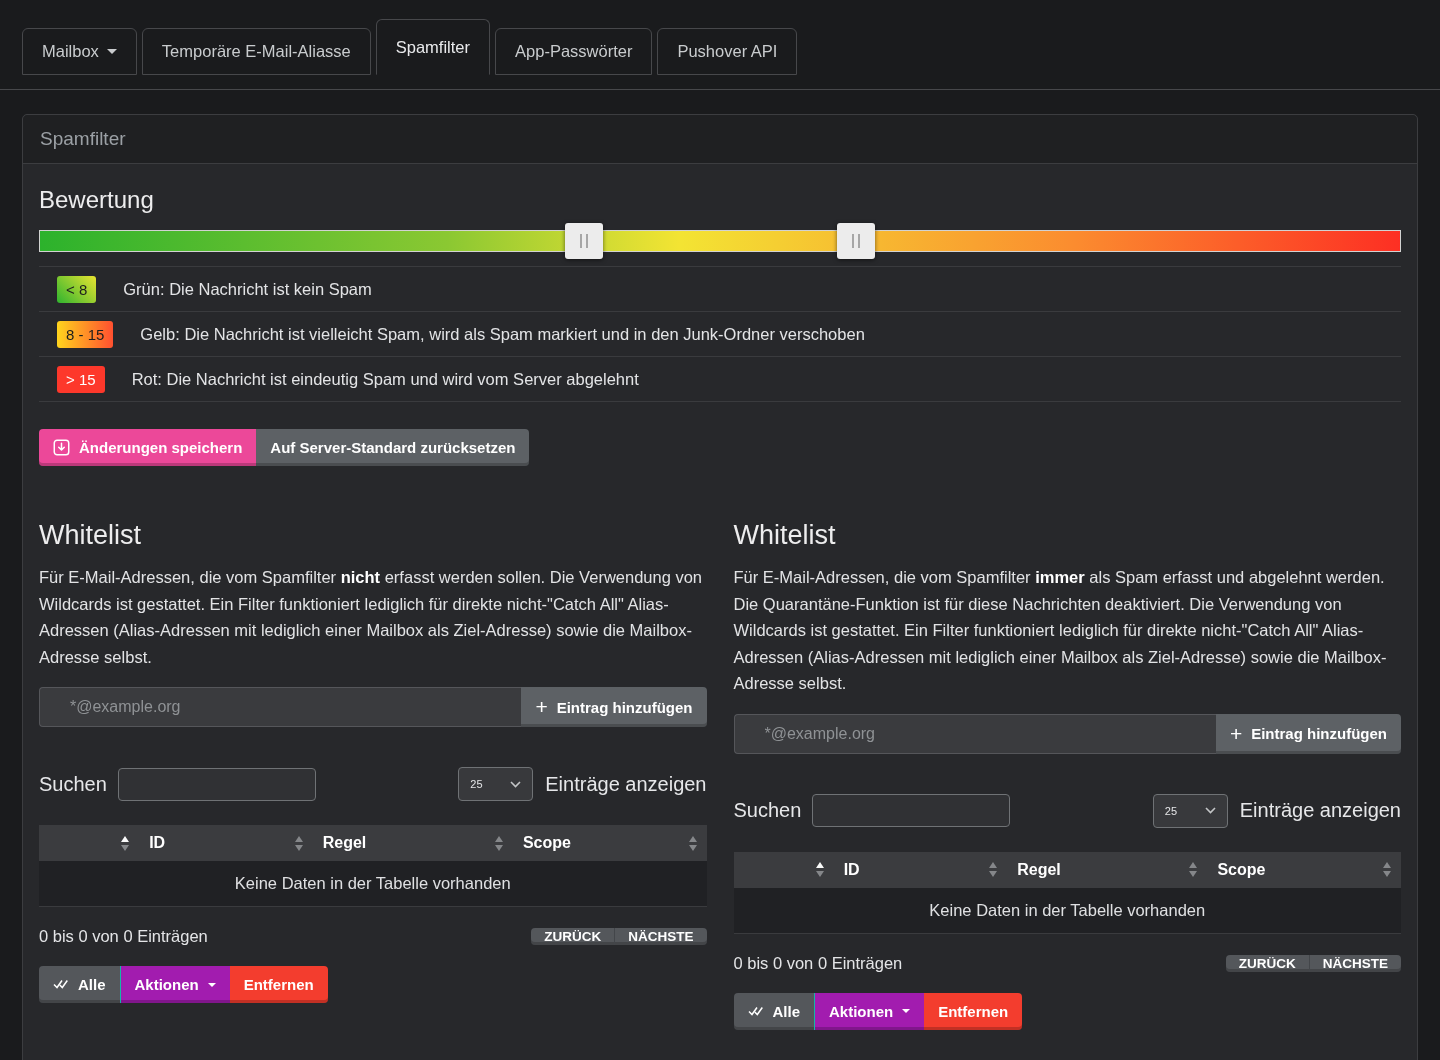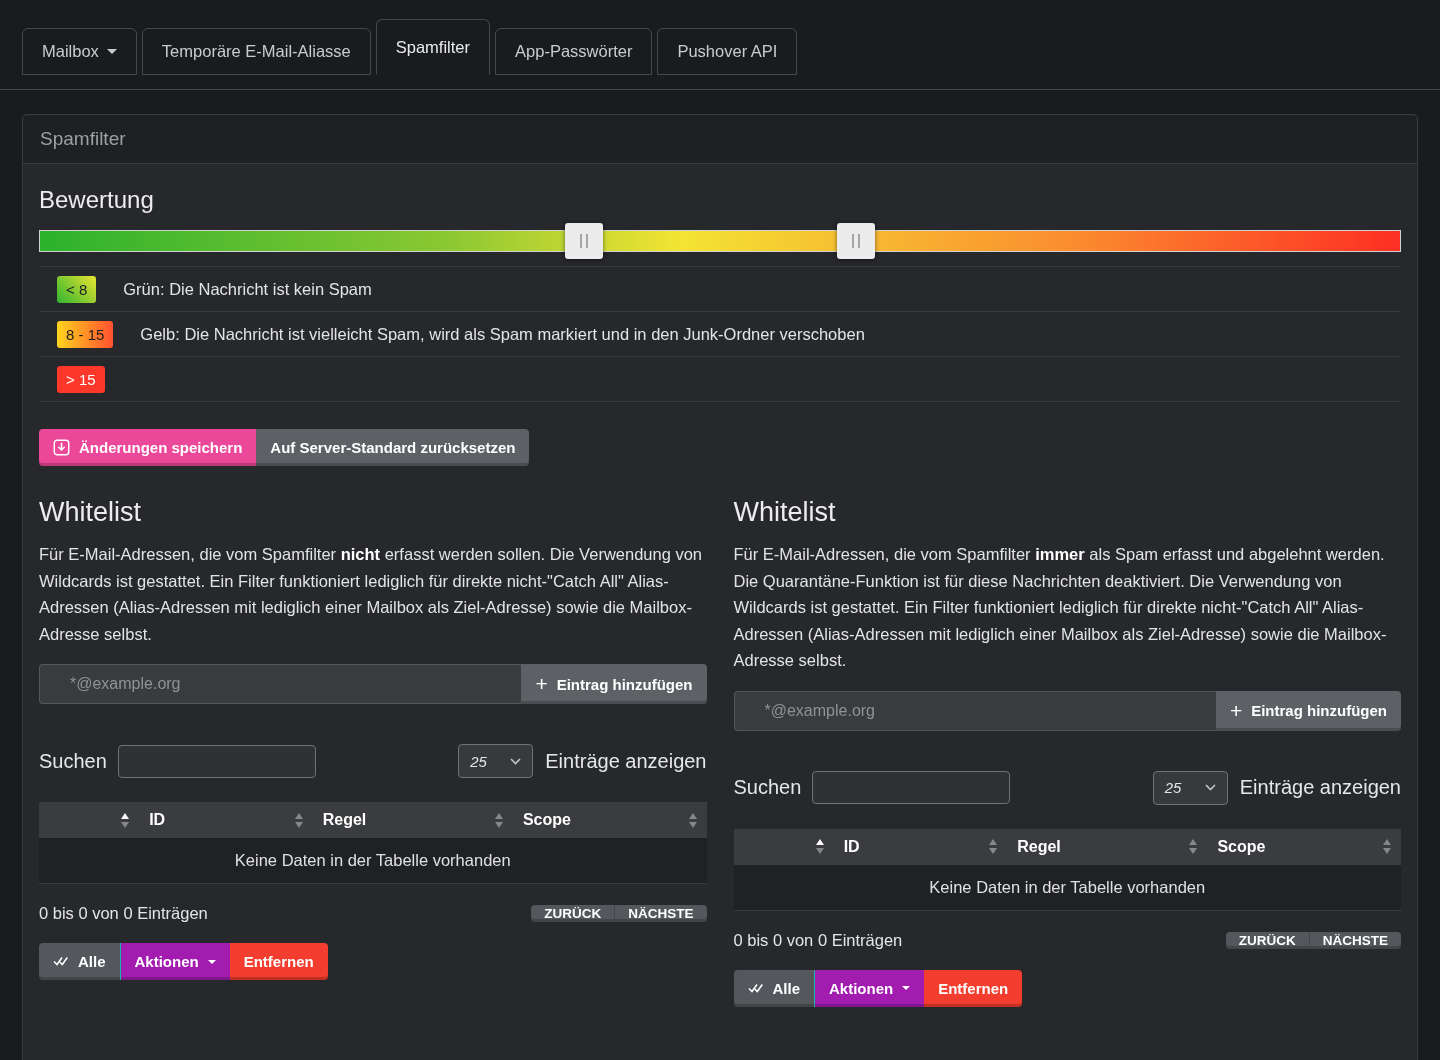--- a/index.html
+++ b/index.html
@@ -46,41 +46,41 @@
   .legend-text { font-size:16.5px; color:#e3e4e6; }
 
   .btn { font-family:inherit; font-weight:700; font-size:15px; color:#fff; padding:10px 14px; border:none; cursor:pointer;
          display:inline-flex; align-items:center; gap:9px; box-shadow:inset 0 -3px 0 rgba(0,0,0,.2); }
   .btn-green { background:#ec4899; border-radius:4px 0 0 4px; }
   .btn-gray  { background:#5d6165; }
   .rating-buttons { margin-top:27px; display:flex; }
   .rating-buttons .btn-gray { border-radius:0 4px 4px 0; }
 
   
-  .columns { display:flex; gap:27px; margin-top:31px;justify-content:center; }
+  .columns { display:flex; gap:27px; margin-top:54px;justify-content:center; }
   .col { flex:1; min-width:0; }
   .col-title { font-size:27px; font-weight:400; color:#ededee; margin:0 0 13px; }
   .desc { font-size:16.5px; line-height:26.5px; color:#e2e3e5; margin:0 0 17px; }
   .desc b { color:#fff; }
 
   .add-group { display:flex; }
   .add-input { flex:1; min-width:0; background:#3a3b3e; border:1px solid #55565a; border-right:none;
     border-radius:4px 0 0 4px; padding:10px 30px; font-size:16px; color:#0ea5e9; outline:none; font-family:inherit; }
   .add-input::placeholder { color:#8f9295; }
   .btn-add { background:#5d6165; border-radius:0 4px 4px 0; white-space:nowrap; }
   .plus { font-size:21px; font-weight:400; line-height:14px; }
 
   .search-row { display:flex; align-items:center; margin-top:40px; }
   .inline-label { font-size:20px; white-space:nowrap; }
   .search-input { width:198px; height:33px; margin-left:11px; background:#303134; border:1px solid #6f7275;
     border-radius:4px; padding:0 8px; color:#e8e9eb; font-family:inherit; font-size:15px; outline:none; }
   .spacer { flex:1; }
   .size-select { display:flex; align-items:center; justify-content:space-between; width:75px; height:33px;
-    background:#38393c; border:1px solid #6f7275; border-radius:4px; padding:16px 11px; font-size:15px;
-    color:#e4e5e7; cursor:pointer;font-style:italic; }
+    background:#38393c; border:1px solid #6f7275; border-radius:4px; padding:16px 11px; font-size:11px;
+    color:#e4e5e7; cursor:pointer; }
   .entries-label { margin-left:12px; }
 
   table.grid { width:100%; margin-top:24px; border-collapse:collapse; }
   th { background:#3b3c3f; padding:9px 10px; font-size:16px; font-weight:700; color:#fff; text-align:left; cursor:pointer; }
   .th-inner { display:flex; align-items:center; justify-content:space-between; gap:6px; }
   .sort { display:inline-flex; flex-direction:column; gap:3px; align-items:center; }
   .tri-up   { width:0; height:0; border-left:4.5px solid transparent; border-right:4.5px solid transparent; border-bottom:6px solid #85878a; }
   .tri-down { width:0; height:0; border-left:4.5px solid transparent; border-right:4.5px solid transparent; border-top:6px solid #85878a; }
   .tri-up.active { border-bottom-color:#fafafa; }
   td.empty { text-align:center; padding:13px 10px; background:#202124; border-bottom:1px solid #3a3b3e;
@@ -142,20 +142,21 @@
       <div class="legend-row">
         <span class="badge green">&lt; 8</span>
         <span class="legend-text">Grün: Die Nachricht ist kein Spam</span>
       </div>
       <div class="legend-row">
         <span class="badge yellow">8 - 15</span>
         <span class="legend-text">Gelb: Die Nachricht ist vielleicht Spam, wird als Spam markiert und in den Junk-Ordner verschoben</span>
       </div>
       <div class="legend-row">
         <span class="badge red">&gt; 15</span>
+        <span class="legend-text">Rot: Die Nachricht ist eindeutig Spam und wird vom Server abgelehnt</span>
       </div>
     </div>
 
     <div class="rating-buttons">
       <button class="btn btn-green">
         <svg width="17" height="17" viewBox="0 0 16 16">
           <rect x="1.2" y="1.2" width="13.6" height="13.6" rx="2.6" fill="none" stroke="#fff" stroke-width="1.4"></rect>
           <path d="M8 4v6M5.4 7.8L8 10.4 10.6 7.8" stroke="#fff" stroke-width="1.4" fill="none" stroke-linecap="round" stroke-linejoin="round"></path>
         </svg>
         <span>Änderungen speichern</span>

